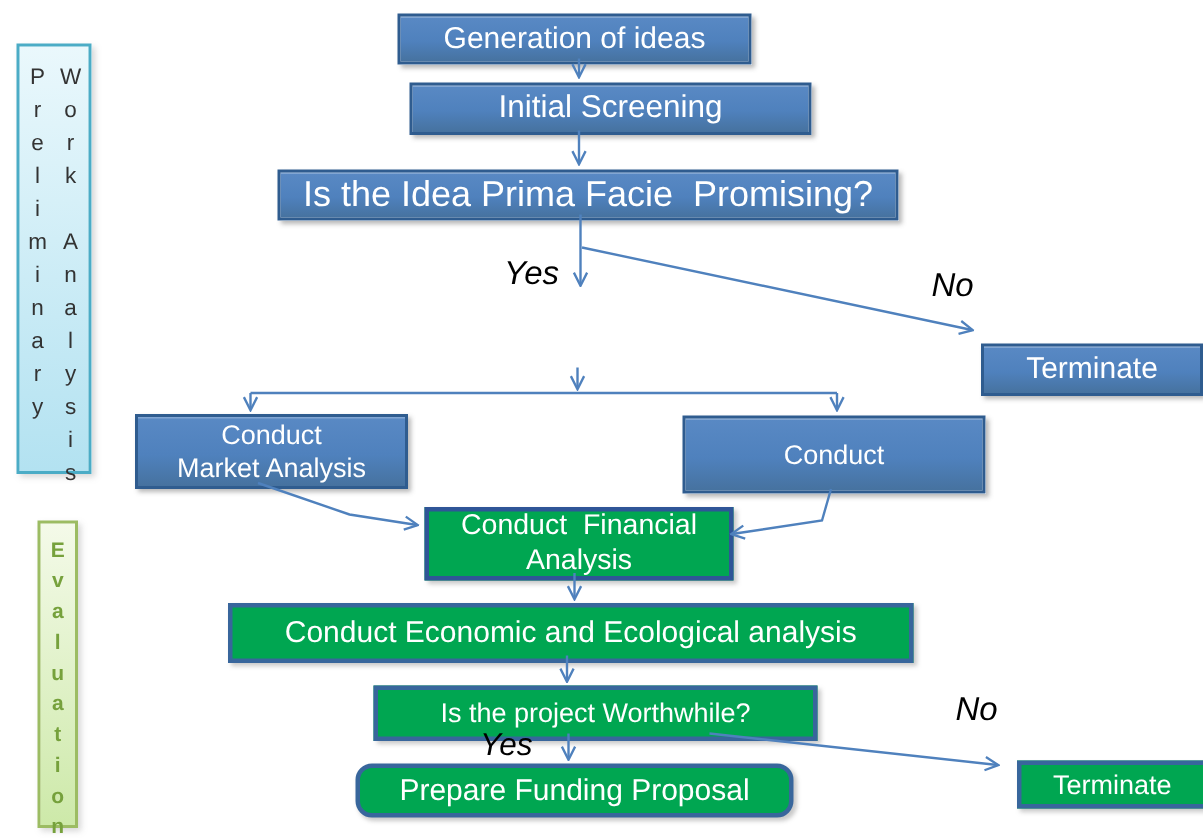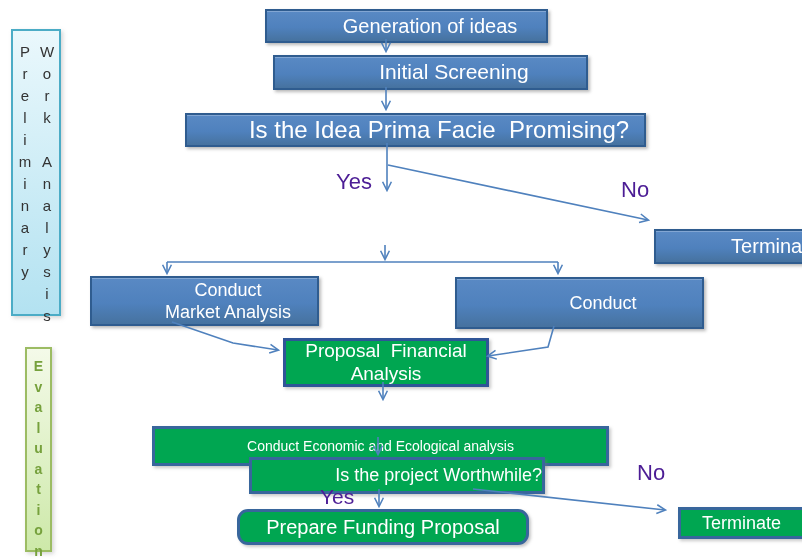--- a/index.html
+++ b/index.html
@@ -13,42 +13,41 @@
   
   .node{
     position:absolute;z-index:2;display:flex;flex-direction:column;align-items:center;
     justify-content:center;color:#ffffff;text-align:center;line-height:1.15;
   }
   .lbl{white-space:pre;}
   .blue{
     background:linear-gradient(to bottom,#5989c4,var(--blue-fill) 55%,#46729f);
     border:2px solid var(--blue-border);
     box-shadow:2px 2px 3px rgba(100,100,100,.45), inset 0 1px 0 rgba(255,255,255,.25);
-    padding-left:47px;
   }
   .green{
     background:var(--green-fill);
     border:3px solid var(--green-border);
     box-shadow:2px 2px 3px rgba(120,120,120,.4);
   }
   .green.navy{border-color:var(--financial-border);}
   .n-generation{left:265px;top:9px;width:232px;height:30px;font-size:20px;}
   .n-initial{left:273px;top:55px;width:264px;height:31px;font-size:21px;}
   .n-prima{left:185px;top:113px;width:410px;height:30px;font-size:24px;}
   .n-plan{left:233px;top:196px;width:305px;height:48px;font-size:23px;}
   .n-terminate-top{left:654px;top:229px;width:144px;height:31px;font-size:20px;}
   .n-market{left:90px;top:276px;width:178px;height:46px;font-size:18px;line-height:1.25;}
   .n-technical{left:455px;top:277px;width:198px;height:48px;font-size:18px;line-height:1.25;}
   .n-financial{left:283px;top:338px;width:200px;height:43px;font-size:19px;line-height:1.2;}
-  .n-economic{left:152px;top:402px;width:451px;height:34px;font-size:14px;margin-top:24px;}
-  .n-worthwhile{left:249px;top:457px;width:290px;height:31px;font-size:18px;align-items:flex-end;}
+  .n-economic{left:152px;top:402px;width:451px;height:34px;font-size:20px;}
+  .n-worthwhile{left:249px;top:457px;width:290px;height:31px;font-size:18px;}
   .n-prepare{left:237px;top:509px;width:286px;height:30px;font-size:20px;border-radius:11px;}
   .n-terminate-bottom{left:678px;top:507px;width:121px;height:26px;font-size:18px;}
   
-  .edge-label{position:absolute;z-index:4;color:#4c1d95;font-size:22px;}
+  .edge-label{position:absolute;z-index:4;color:#000000;font-size:22px;font-style:italic;}
   .l-yes-top{left:336px;top:169px;}
   .l-no-top{left:621px;top:177px;}
   .l-yes-bottom{left:320px;top:485px;font-size:21px;}
   .l-no-bottom{left:637px;top:460px;}
   
   .sidebar{position:absolute;z-index:1;display:flex;flex-direction:row;justify-content:center;}
   .vtext{writing-mode:vertical-rl;text-orientation:upright;white-space:pre;}
   .prelim{
     left:11px;top:29px;width:50px;height:287px;gap:5px;padding-top:12px;box-sizing:border-box;
     background:linear-gradient(to bottom,var(--prelim-fill-top),var(--prelim-fill-bottom));
@@ -90,21 +89,21 @@
     <span class="lbl">Terminate</span>
   </div>
   <div class="node blue n-market">
     <span class="lbl">Conduct</span>
     <span class="lbl">Market Analysis</span>
   </div>
   <div class="node blue n-technical">
     <span class="lbl">Conduct</span>
   </div>
   <div class="node green navy n-financial">
-    <span class="lbl">Proposal  Financial</span>
+    <span class="lbl">Conduct  Financial</span>
     <span class="lbl">Analysis</span>
   </div>
   <div class="node green n-economic">
     <span class="lbl">Conduct Economic and Ecological analysis</span>
   </div>
   <div class="node green n-worthwhile">
     <span class="lbl">Is the project Worthwhile?</span>
   </div>
   <div class="node green n-prepare">
     <span class="lbl">Prepare Funding Proposal</span>

